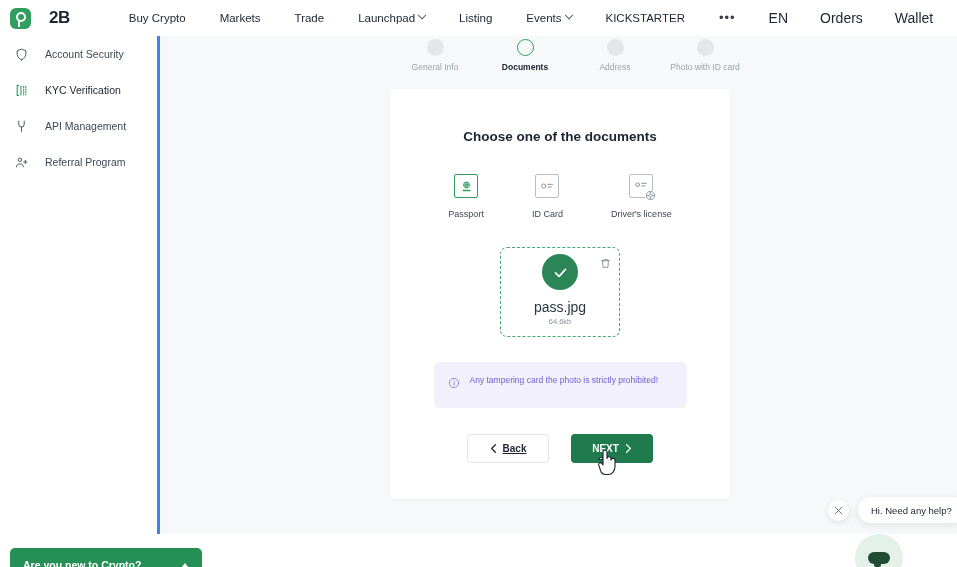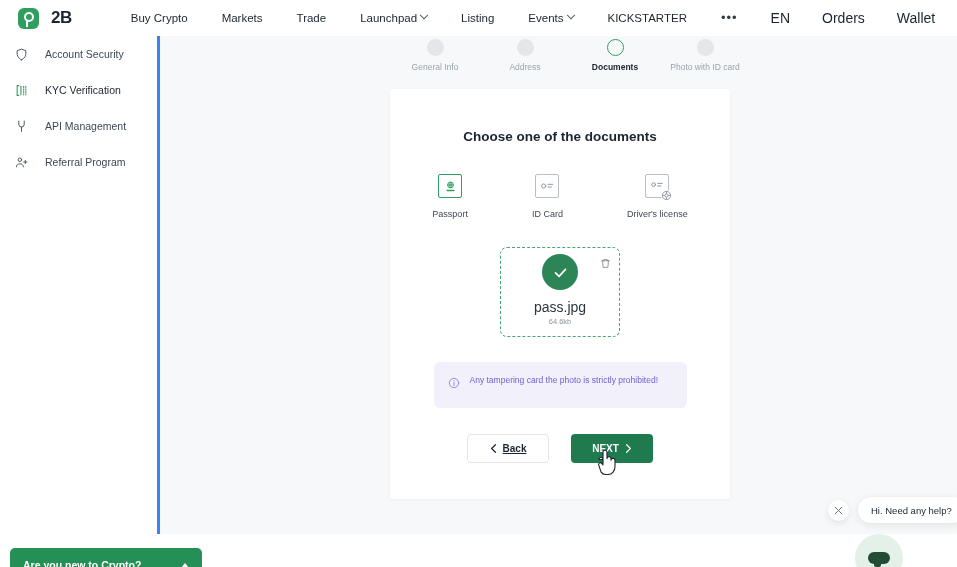--- a/index.html
+++ b/index.html
@@ -13,21 +13,21 @@
   .app { position: relative; width: 957px; height: 567px; }
 
   
   .header {
     position: absolute; top: 0; left: 0;
     width: 957px; height: 36px;
     background: #ffffff;
     display: flex; align-items: center;
     z-index: 40;
   }
-  .logo-wrap { display: flex; align-items: center; margin-left: 18px; gap: 12px; }
+  .logo-wrap { display: flex; align-items: center; margin-left: 10px; gap: 18px; }
   .logo-mark {
     width: 21px; height: 21px; border-radius: 6px;
     background: #2f9e5e;
     display: flex; align-items: center; justify-content: center;
     position: relative;
   }
   .logo-mark .p {
     width: 10px; height: 10px; border-radius: 50%;
     border: 2.5px solid #ffffff;
     position: relative; top: -1px;
@@ -101,21 +101,21 @@
     width: 340px; height: 410px;
     background: #ffffff;
     border-radius: 3px;
     box-shadow: 0 1px 3px rgba(20,30,45,0.05);
   }
   .card-title {
     text-align: center; font-size: 13.5px; font-weight: bold;
     color: #1b2430; margin-top: 40px;
   }
 
-  .doc-types { display: flex; justify-content: center; gap: 64px; margin-top: 30px; }
+  .doc-types { display: flex; justify-content: center; gap: 48px; margin-top: 30px; }
   .doc-type { display: flex; flex-direction: column; align-items: center; cursor: pointer; }
   .doc-icon-box {
     width: 24px; height: 24px; border: 1.2px solid #b7bec6; border-radius: 2px;
     display: flex; align-items: center; justify-content: center; position: relative;
   }
   .doc-type.selected .doc-icon-box { border-color: #2f9e5e; }
   .doc-label { font-size: 9px; color: #3d4855; margin-top: 11px; white-space: nowrap; }
 
   
   .upload-wrap { display: flex; justify-content: center; margin-top: 28px; }
@@ -312,27 +312,27 @@
     </div>
   </div>
 
   <div class="main">
 
     <div class="stepper">
       <div class="step">
         <div class="step-dot"></div>
         <div class="step-label">General Info</div>
       </div>
+      <div class="step active">
+        <div class="step-dot"></div>
+        <div class="step-label">Documents</div>
+      </div>
       <div class="step">
         <div class="step-dot"></div>
         <div class="step-label">Address</div>
-      </div>
-      <div class="step active">
-        <div class="step-dot"></div>
-        <div class="step-label">Documents</div>
       </div>
       <div class="step">
         <div class="step-dot"></div>
         <div class="step-label">Photo with ID card</div>
       </div>
     </div>
 
     <div class="card">
 
       <div class="card-title">Choose one of the documents</div>

